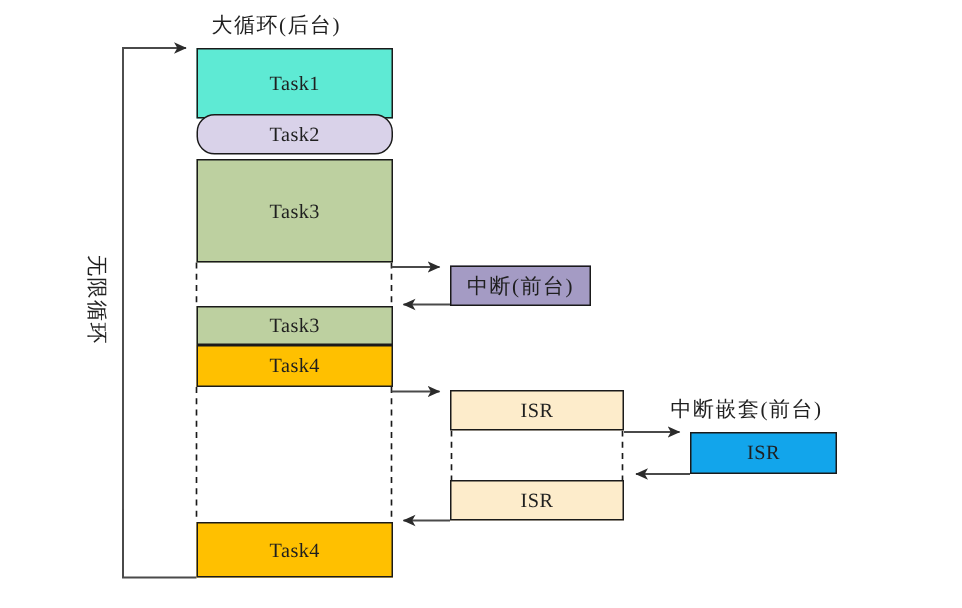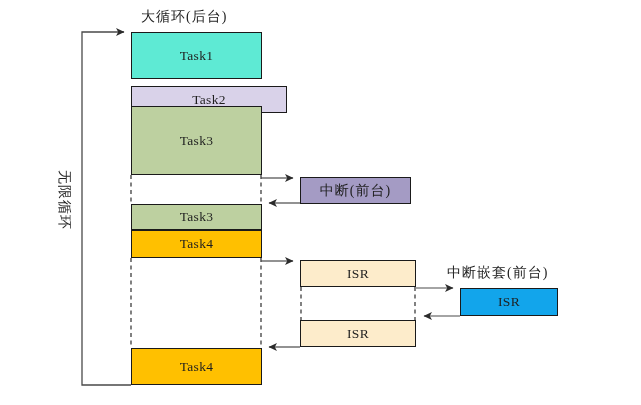--- a/index.html
+++ b/index.html
@@ -98,21 +98,21 @@
     <g stroke="#1a1a1a" stroke-width="1.1" fill="none" stroke-dasharray="4,3.5">
       <path d="M301,287 L301,320"></path>
       <path d="M415,287 L415,320"></path>
     </g>
   </svg>
 
   <div>
     <div class="box" style="left:131px;top:32px;width:131px;height:47px;background:#5eead4;">
       <span>Task1</span>
     </div>
-    <div class="box" style="left:131px;top:86px;width:156px;height:27px;background:#d9d2e9;">
+    <div class="box" style="left:131px;top:76px;width:131px;height:27px;background:#d9d2e9;border-radius:12px;">
       <span>Task2</span>
     </div>
     <div class="box" style="left:131px;top:106px;width:131px;height:69px;background:#bdd0a0;">
       <span>Task3</span>
     </div>
     <div class="box empty" style="left:131px;top:175px;width:131px;height:29px;border:none;">
       <span></span>
     </div>
     <div class="box" style="left:131px;top:204px;width:131px;height:26px;background:#bdd0a0;">
       <span>Task3</span>
@@ -122,21 +122,21 @@
     </div>
     <div class="box empty" style="left:131px;top:258px;width:131px;height:90px;border:none;">
       <span></span>
     </div>
     <div class="box" style="left:131px;top:348px;width:131px;height:37px;background:#ffc000;">
       <span>Task4</span>
     </div>
   </div>
 
   <div>
-    <div class="box cn" style="left:300px;top:177px;width:111px;height:27px;background:#a49bc4;">
+    <div class="box cn" style="left:300px;top:177px;width:94px;height:27px;background:#a49bc4;">
       <span>中断(前台)</span>
     </div>
     <div class="box" style="left:300px;top:260px;width:116px;height:27px;background:#fdeccb;">
       <span>ISR</span>
     </div>
     <div class="box" style="left:300px;top:320px;width:116px;height:27px;background:#fdeccb;">
       <span>ISR</span>
     </div>
   </div>
 

